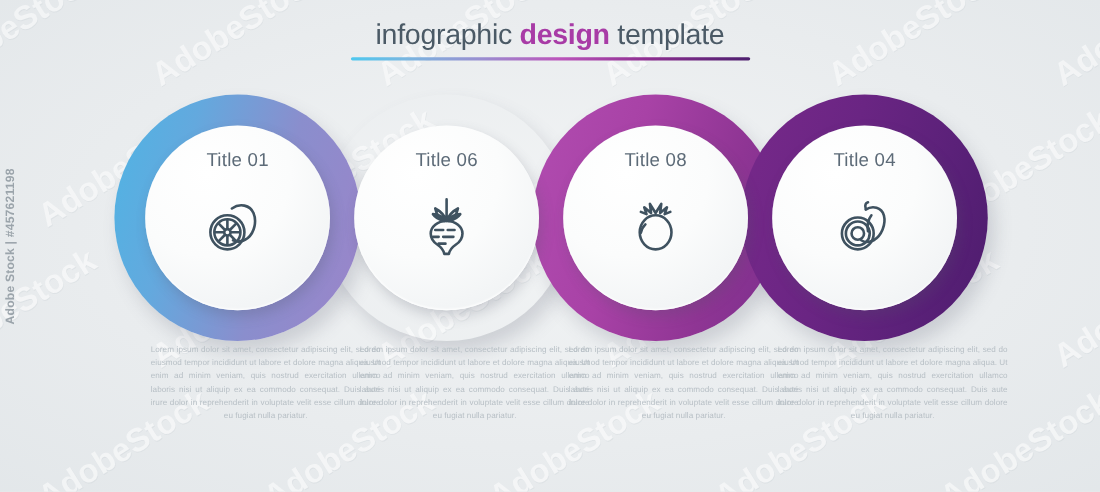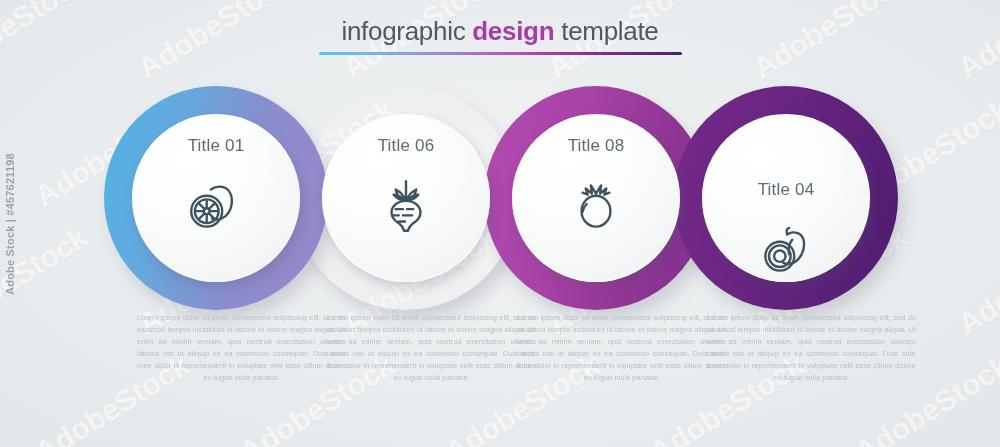--- a/index.html
+++ b/index.html
@@ -132,21 +132,21 @@
       inset 0 -1px 2px rgba(255,255,255,0.9);
     display: flex;
     flex-direction: column;
     align-items: center;
     justify-content: flex-start;
     padding-top: 22px;
   }
   .disc.d1 { left: 132px; }
   .disc.d2 { left: 322px; }
   .disc.d3 { left: 512px; }
-  .disc.d4 { left: 702px; justify-content: flex-end; }
+  .disc.d4 { left: 702px; }
 
   .disc-title {
     font-size: 17px;
     color: #5d6b78;
     font-weight: 400;
     letter-spacing: 0.2px;
   }
 
   .disc-icon {
     margin-top: 16px;

